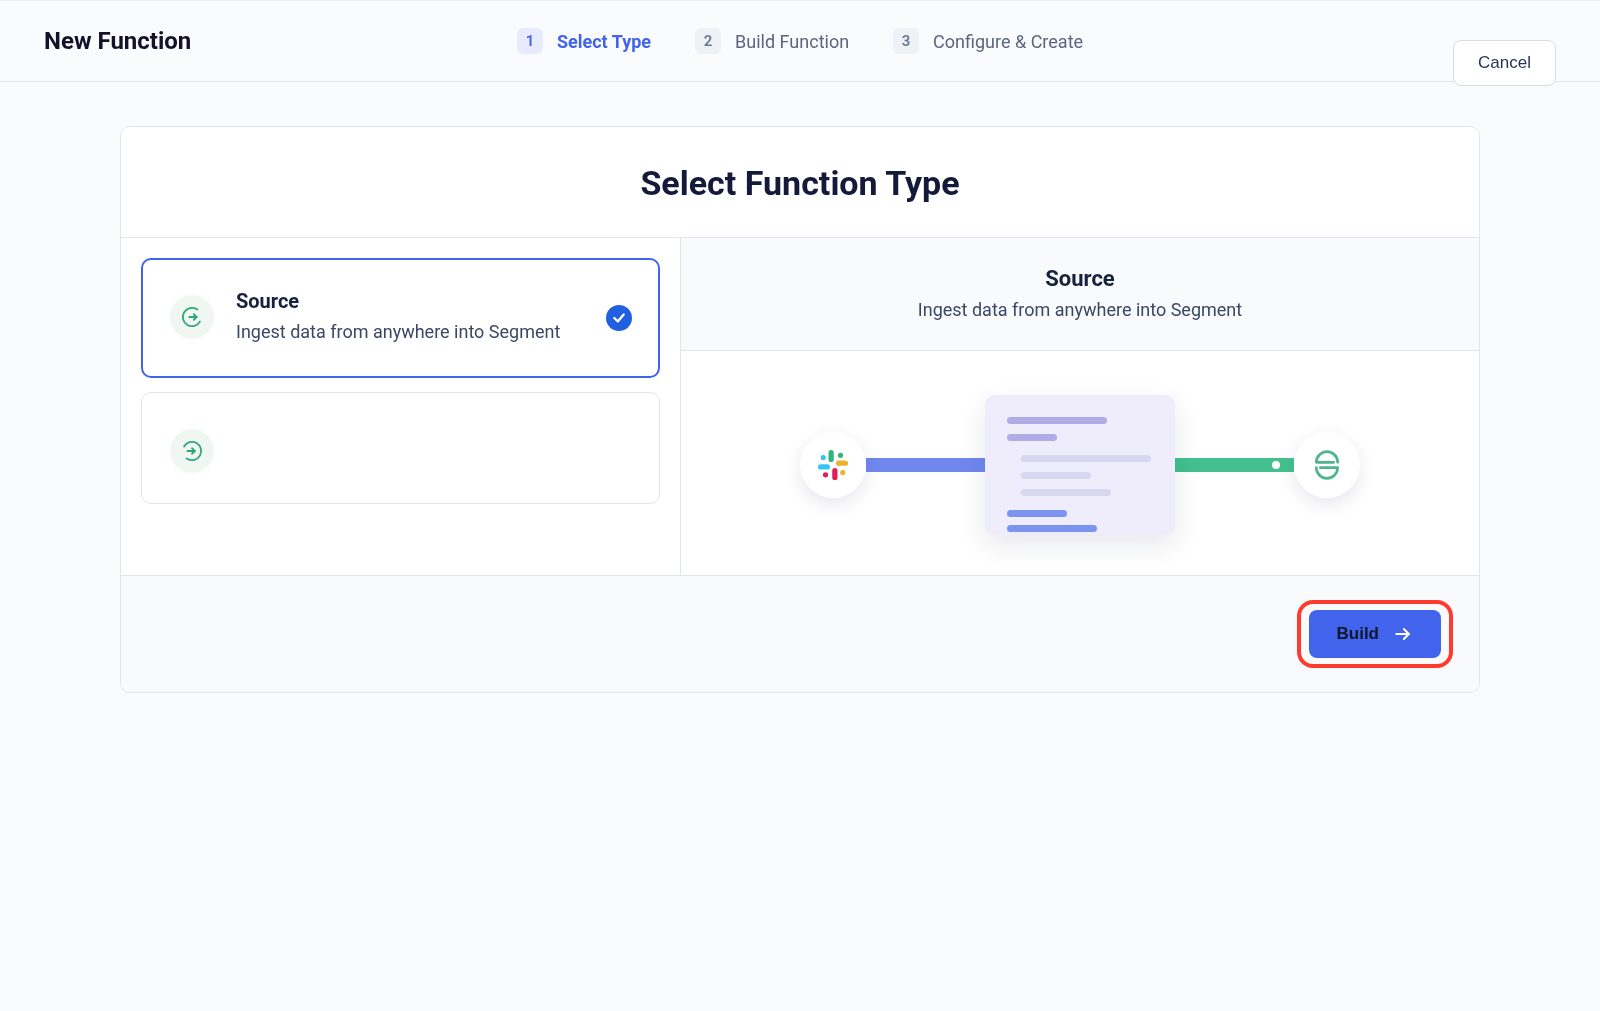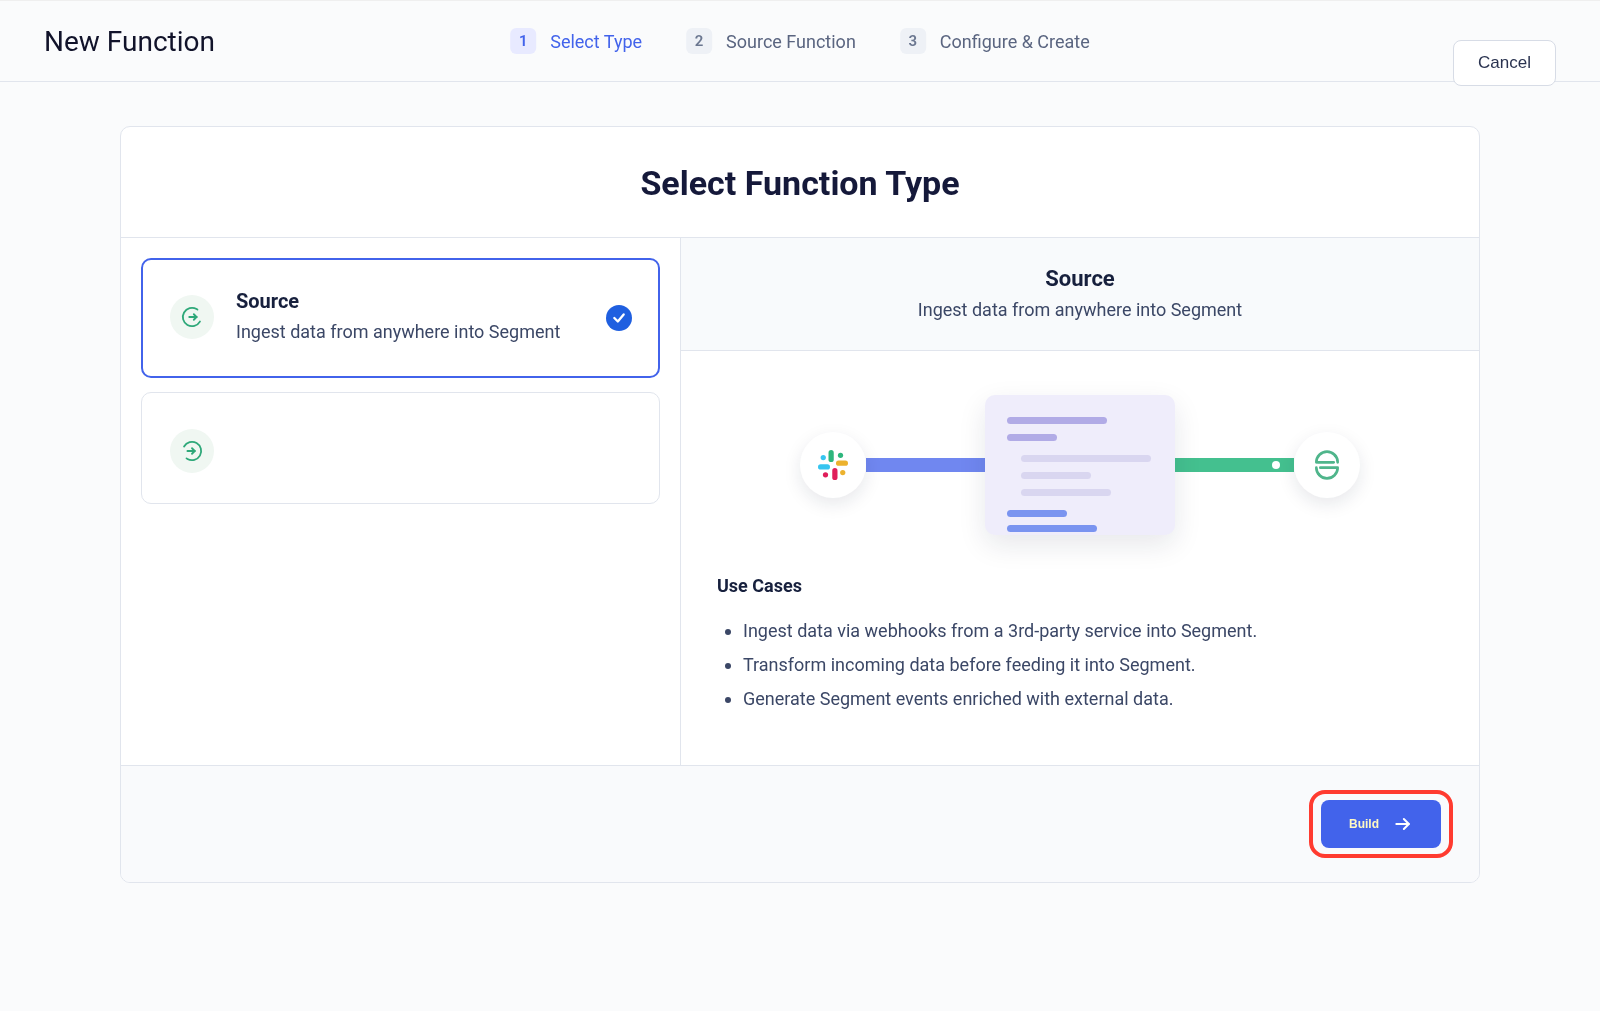--- a/index.html
+++ b/index.html
@@ -14,26 +14,26 @@
     --panel-head-bg:#f8fafc;
     --green:#2ea879;
     --highlight:#ff3b30;
   }
   *{box-sizing:border-box;}
   html,body{margin:0;padding:0;width:1600px;height:1011px;background:var(--bg);font-family:-apple-system,BlinkMacSystemFont,"Segoe UI",Roboto,Helvetica,Arial,sans-serif;color:var(--navy);}
   
   .header{
     display:flex;align-items:center;height:82px;padding:0 44px;border-top:1px solid #efefef;border-bottom:1px solid var(--border);background:var(--bg);
   }
-  .header-title{font-size:28px;font-weight:400;color:#11132a;flex:0 0 auto;margin-right:auto;}
+  .header-title{font-size:24px;font-weight:700;color:#11132a;flex:0 0 auto;margin-right:auto;}
   .steps{display:flex;gap:44px;align-items:center;position:absolute;left:50%;transform:translateX(-50%);}
   .step{display:flex;align-items:center;gap:14px;font-size:18px;color:var(--slate-muted);}
   .step-num{display:inline-flex;align-items:center;justify-content:center;width:26px;height:26px;border-radius:6px;background:#eef1f6;color:#6b7790;font-weight:600;font-size:15px;}
   .step.active .step-num{background:var(--blue-light);color:var(--blue);}
-  .step.active .step-label{color:var(--blue);font-weight:400;}
+  .step.active .step-label{color:var(--blue);font-weight:700;}
   .cancel-btn{margin-left:auto;background:#fff;border:1px solid #d7dce6;border-radius:8px;padding:12px 24px;font-size:17px;color:#2a3350;cursor:pointer;margin-top:44px;}
   
   .wrap{padding:44px 120px 60px;}
   .card{background:var(--card-bg);border:1px solid var(--border);border-radius:10px;overflow:hidden;}
   .card-title{font-size:34px;font-weight:700;text-align:center;padding:36px 0 34px;color:var(--navy);border-bottom:1px solid var(--border);}
   .card-body{display:flex;}
   
   .options{width:560px;flex:0 0 560px;padding:20px 20px;border-right:1px solid var(--border);}
   .option{display:flex;align-items:flex-start;gap:22px;padding:30px 28px;border:1px solid var(--border);border-radius:10px;margin-bottom:14px;cursor:pointer;position:relative;background:#fff;}
   .option.selected{border:2px solid var(--blue);padding:29px 27px;}
@@ -65,37 +65,37 @@
   .doc .bar.blue{background:#7a94f0;}
   .slack-icon{width:36px;height:36px;}
   
   .uses{padding:0 36px 48px;}
   .uses h4{font-size:18px;font-weight:700;color:#17203d;margin:0 0 18px;}
   .uses ul{margin:0;padding-left:26px;}
   .uses li{font-size:18px;color:var(--slate);line-height:1.9;}
   
   .card-footer{border-top:1px solid var(--border);padding:24px 26px;display:flex;justify-content:flex-end;background:#f9fafc;}
   .build-wrap{border:4px solid var(--highlight);border-radius:16px;padding:6px 8px;display:inline-block;}
-  .build-btn{background:var(--blue);color:#fef9c3;border:none;border-radius:8px;padding:14px 28px;font-size:12px;font-weight:600;display:inline-flex;align-items:center;gap:14px;cursor:pointer;}
+  .build-btn{background:var(--blue);color:#0f172a;border:none;border-radius:8px;padding:14px 28px;font-size:17px;font-weight:600;display:inline-flex;align-items:center;gap:14px;cursor:pointer;}
   .build-btn svg{stroke:#fff;}
 </style>
 </head>
 <body>
 
 <div class="header">
   <div class="header-title">New Function</div>
 
   <div class="steps">
     <div class="step active">
       <span class="step-num">1</span>
       <span class="step-label">Select Type</span>
     </div>
     <div class="step">
       <span class="step-num">2</span>
-      <span class="step-label">Source Function</span>
+      <span class="step-label">Build Function</span>
     </div>
     <div class="step">
       <span class="step-num">3</span>
       <span class="step-label">Configure &amp; Create</span>
     </div>
   </div>
 
   <button class="cancel-btn">Cancel</button>
 </div>
 
@@ -177,28 +177,20 @@
                 <line x1="10" y1="20" x2="34" y2="20"></line>
                 <path d="M40 28 A16 16 0 0 1 8 28"></path>
                 <line x1="14" y1="28" x2="38" y2="28"></line>
                 <circle cx="36" cy="10" r="2" fill="#4fb58b" stroke="none"></circle>
                 <circle cx="12" cy="38" r="2" fill="#4fb58b" stroke="none"></circle>
               </svg>
             </div>
           </div>
         </div>
 
-        <div class="uses">
-          <h4>Use Cases</h4>
-          <ul>
-            <li>Ingest data via webhooks from a 3rd-party service into Segment.</li>
-            <li>Transform incoming data before feeding it into Segment.</li>
-            <li>Generate Segment events enriched with external data.</li>
-          </ul>
-        </div>
       </div>
     </div>
 
     <div class="card-footer">
       <span class="build-wrap">
         <button class="build-btn">
           <span>Build</span>
           <svg width="20" height="20" viewBox="0 0 24 24" fill="none" stroke-width="2.4" stroke-linecap="round" stroke-linejoin="round">
             <line x1="4" y1="12" x2="19" y2="12"></line>
             <polyline points="13 6 19 12 13 18"></polyline>

